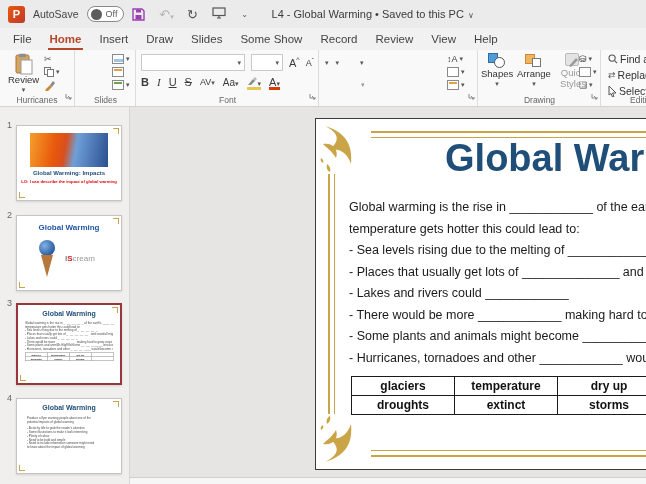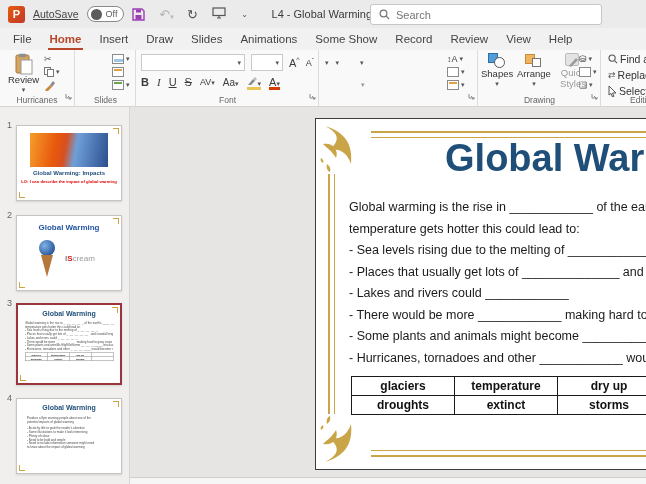--- a/index.html
+++ b/index.html
@@ -2,21 +2,21 @@
 <html><head>
 <meta charset="utf-8">
 <style>
   * { margin:0; padding:0; box-sizing:border-box; }
   body { font-family:"Liberation Sans", sans-serif; }
   .window { position:relative; width:646px; height:484px; overflow:hidden; background:#e6e5e4; }
 
   
   .titlebar { position:absolute; left:0; top:0; width:646px; height:28px; background:#ebebeb; display:flex; align-items:center; gap:8px; padding-left:8px; }
   .ppt-icon { width:17px; height:17px; border-radius:3px; background:linear-gradient(135deg,#e8590c,#c0392b); color:#fff; font-size:11px; font-weight:bold; display:flex; align-items:center; justify-content:center; }
-  .autosave-label { font-size:10.5px; color:#454545;text-decoration:underline; }
+  .autosave-label { font-size:10.5px; color:#454545; }
   .toggle { width:37px; height:16px; border:1px solid #8a8a8a; border-radius:9px; background:#fff; display:flex; align-items:center; padding:0 3px; gap:4px; }
   .toggle .knob { width:11px; height:11px; border-radius:50%; background:#5c5c5c; }
   .toggle .state { font-size:9px; color:#5c5c5c; }
   .qat-btn { font-size:13px; color:#555; width:18px; text-align:center; }
   .qat-btn.disabled { color:#b5b5b5; }
   .save-svg { display:block; }
   .doc-title { font-size:11px; color:#3b3b3b; margin-left:10px; white-space:nowrap; }
   .doc-title .chev { font-size:8px; color:#555; margin-left:4px; }
   .searchbox { position:absolute; left:370px; top:4px; width:232px; height:21px; border:1px solid #c6c6c6; border-radius:3px; background:#fff; display:flex; align-items:center; gap:6px; padding-left:8px; }
   .searchbox input { border:none; outline:none; font-size:11px; color:#444; width:180px; background:transparent; font-family:"Liberation Sans",sans-serif; }
@@ -100,36 +100,28 @@
     <span class="qat-btn disabled"><span>↶</span><span style="font-size:7px">▾</span></span>
     <span class="qat-btn"><span>↻</span></span>
     <span class="qat-btn">
       <svg width="14" height="12" viewBox="0 0 14 12">
         <rect x="1" y="1" width="12" height="7.5" fill="none" stroke="#555" stroke-width="1.2"></rect>
         <path d="M5 11h4M7 8.5V11" stroke="#555" stroke-width="1.2"></path>
       </svg>
     </span>
     <span class="qat-btn" style="font-size:8px">⌄</span>
     <span class="doc-title"><span>L4 - Global Warming • Saved to this PC</span><span class="chev">∨</span></span>
-    <div class="searchbox">
-      <svg width="11" height="11" viewBox="0 0 11 11">
-        <circle cx="4.5" cy="4.5" r="3.4" fill="none" stroke="#777" stroke-width="1.2"></circle>
-        <path d="M7.2 7.2 L10 10" stroke="#777" stroke-width="1.2"></path>
-      </svg>
-      <input placeholder="Search" style="">
-    </div>
   </div>
 
   <div class="tabrow">
     <span class="tab">File</span>
     <span class="tab active">Home</span>
     <span class="tab">Insert</span>
     <span class="tab">Draw</span>
     <span class="tab">Slides</span>
-    <span class="tab">Animations</span>
     <span class="tab">Some Show</span>
     <span class="tab">Record</span>
     <span class="tab">Review</span>
     <span class="tab">View</span>
     <span class="tab">Help</span>
 
   </div>
 
   <div class="ribbon">
 

